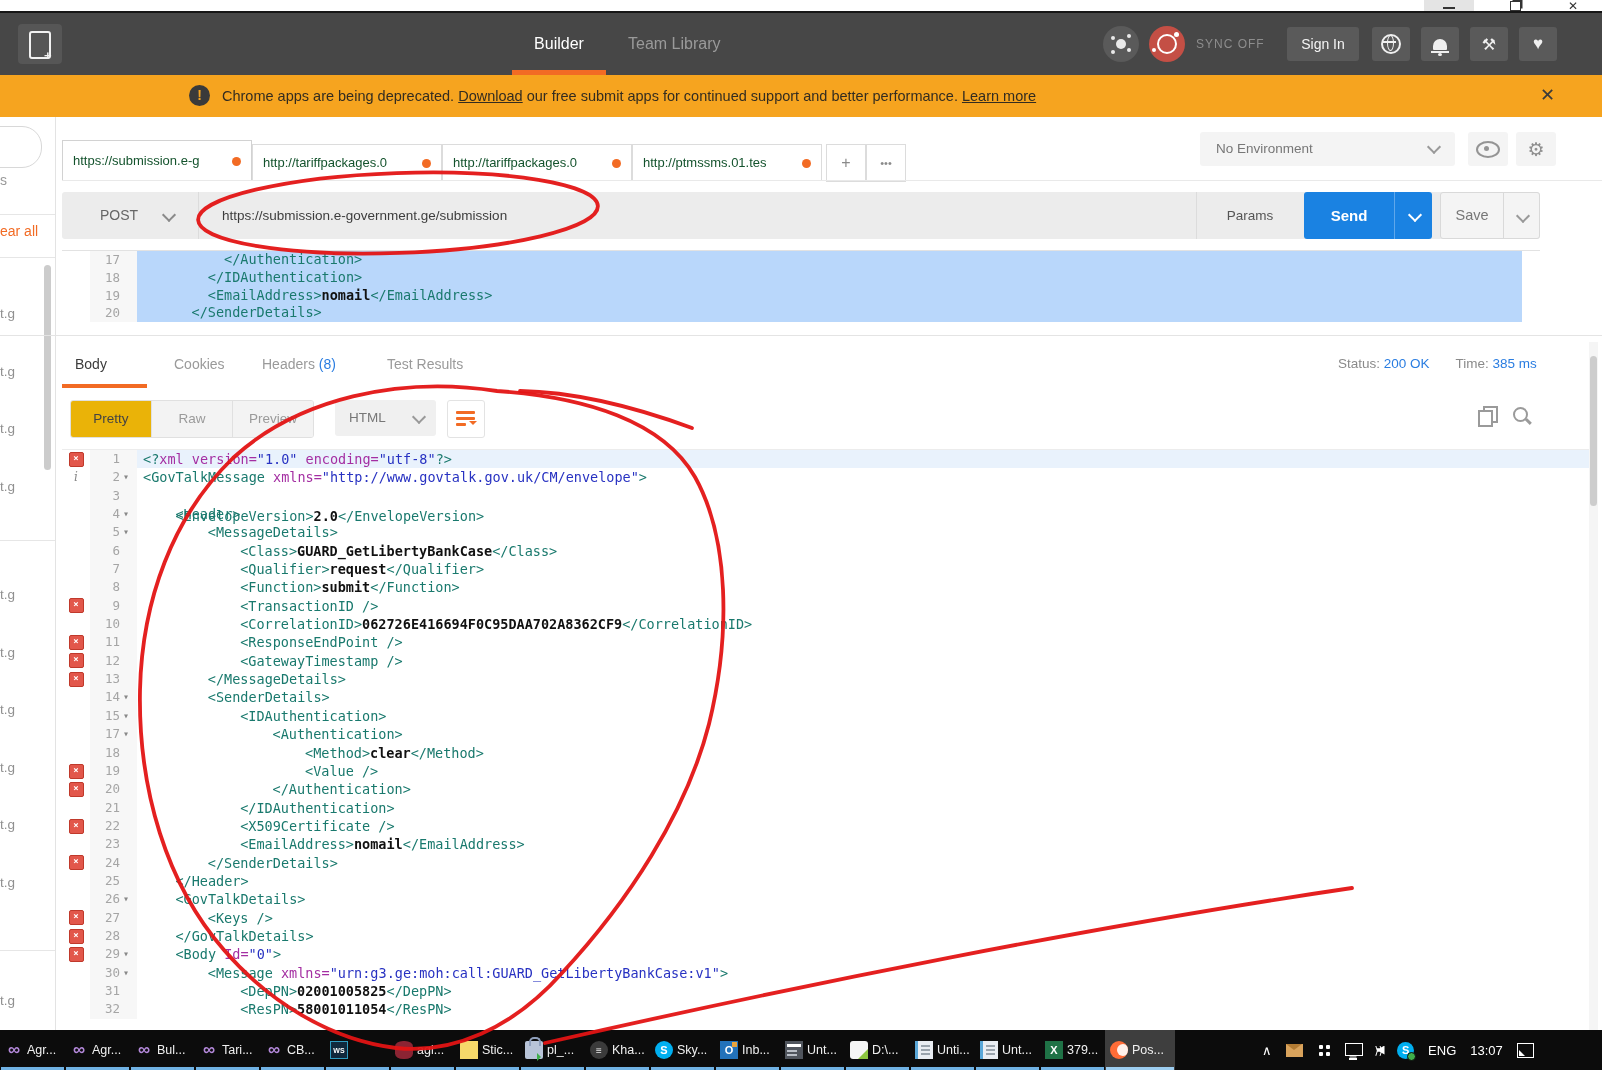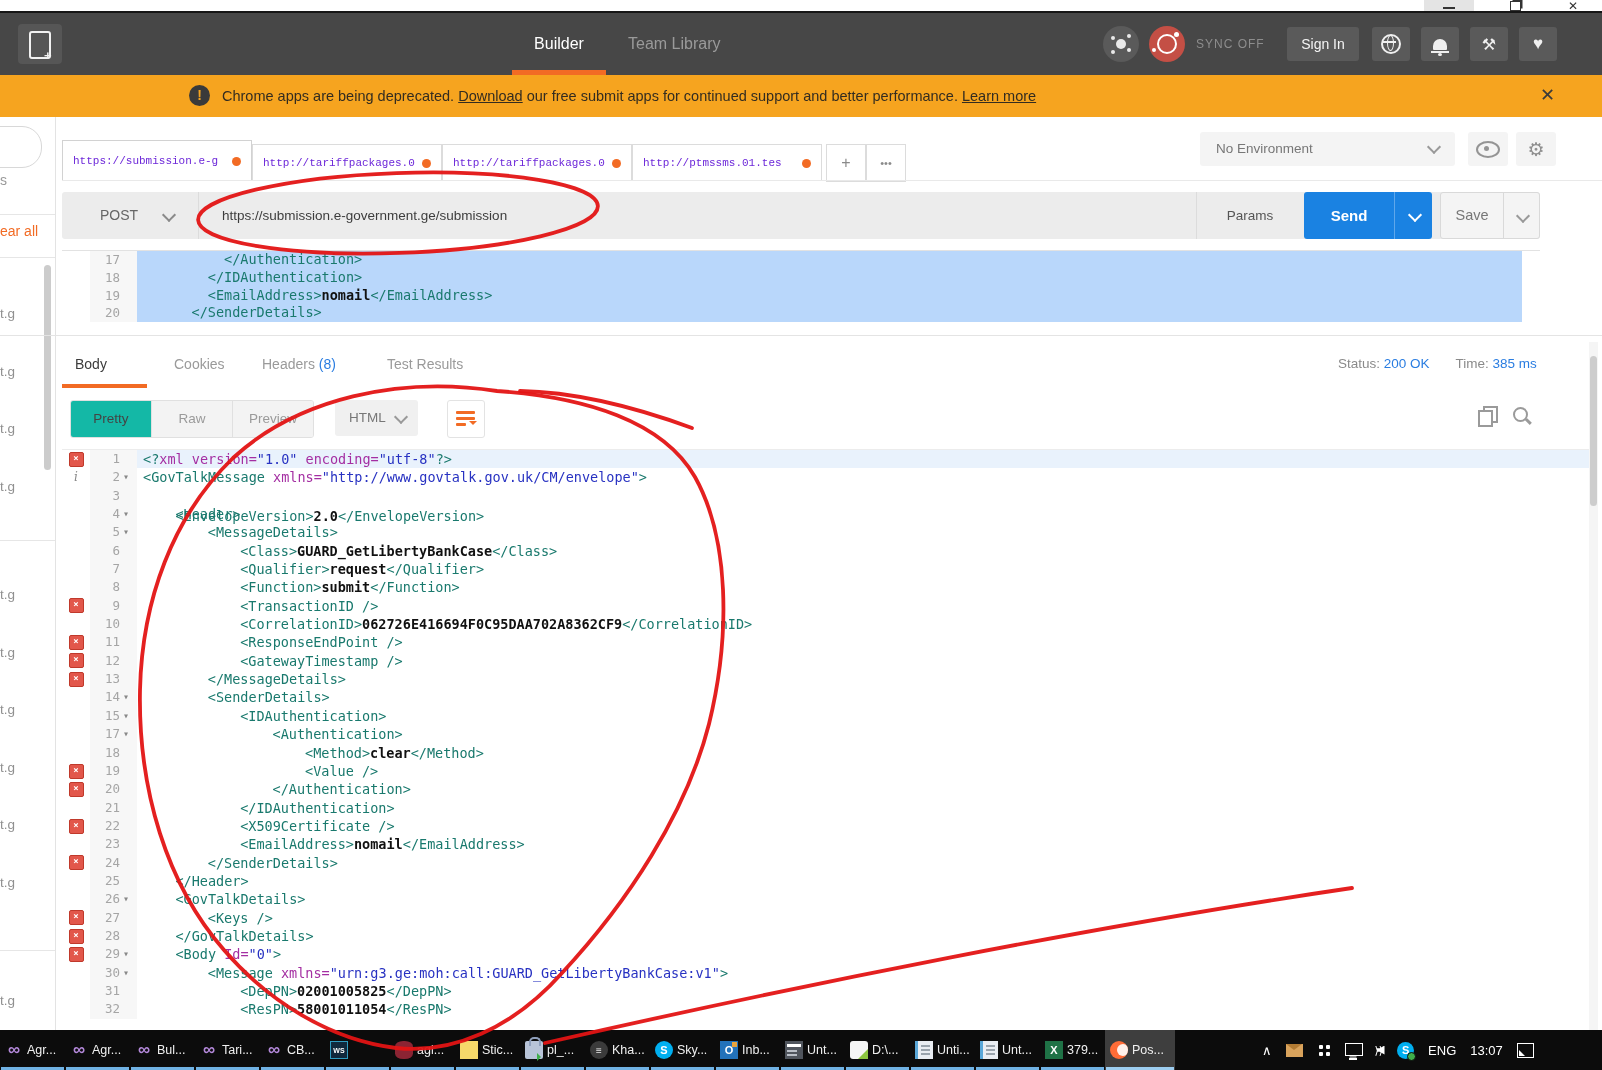--- a/index.html
+++ b/index.html
@@ -56,22 +56,22 @@
   
   #sb-pill{left:-28px;top:9px;width:68px;height:40px;border:1px solid #d8d8d8;border-radius:20px;background:#fff;}
   #sb-tabfrag{left:0;top:55px;color:#999;font-size:14px;}
   .sb-hr{left:0;width:55px;height:1px;background:#e6e6e6;}
   #sb-clear{left:0;top:106px;color:#f26b24;font-size:14px;}
   #sb-thumb{left:44px;top:148px;width:7px;height:205px;background:#ccc;border-radius:4px;}
   .sb-item{left:0;color:#909090;font-size:13.5px;}
   
   .reqtab{top:27px;height:36px;background:#fff;border:1px solid #dcdcdc;border-bottom:none;}
   .reqtab.active{top:23px;height:40px;border-color:#d2d2d2;}
-  .reqtab .lbl{position:absolute;left:10px;right:26px;top:0;bottom:0;line-height:36px;font-size:11px;color:#6d28d9;
-               overflow:hidden;white-space:nowrap;font-family:Liberation Mono, monospace;}
+  .reqtab .lbl{position:absolute;left:10px;right:26px;top:0;bottom:0;line-height:36px;font-size:13px;color:#14532d;
+               overflow:hidden;white-space:nowrap;}
   .reqtab.active .lbl{line-height:40px;}
   .reqtab .dot{position:absolute;right:10px;top:50%;margin-top:-4px;width:9px;height:9px;border-radius:50%;background:#f26b24;}
   #tabstrip-line{left:62px;top:63px;width:1540px;height:1px;background:#e9e9e9;}
   .tsbtn{top:27px;width:38px;height:36px;background:#fff;border:1px solid #dcdcdc;text-align:center;line-height:36px;
          color:#8a8a8a;font-size:16px;}
   #env-select{left:1200px;top:15px;width:255px;height:34px;background:#f4f4f4;border-radius:3px;color:#777;font-size:13.5px;}
   #env-select .v{position:absolute;left:16px;line-height:34px;}
   .chev{position:absolute;width:8px;height:8px;border-right:2px solid #999;border-bottom:2px solid #999;transform:rotate(45deg);}
   #env-select .chev{right:16px;top:10px;}
   .envbtn{top:15px;width:40px;height:34px;background:#f4f4f4;border-radius:3px;display:flex;align-items:center;justify-content:center;}
@@ -116,22 +116,22 @@
   #body-underline{left:62px;top:267px;width:85px;height:4px;background:#f26b24;}
   #rtab-cookies{left:174px;} #rtab-headers{left:262px;} #rtab-tests{left:387px;}
   #rtab-headers .cnt{color:#2a7de1;}
   #resp-meta{left:1338px;top:223px;height:48px;line-height:48px;font-size:13.5px;color:#8a8a8a;}
   #resp-meta b{color:#2a7de1;font-weight:normal;}
   #resp-meta .sp{display:inline-block;width:26px;}
   
   #viewgroup{left:70px;top:283px;height:36px;border:1px solid #e0e0e0;border-radius:3px;display:flex;overflow:hidden;}
   .vseg{width:80px;line-height:36px;text-align:center;font-size:13.5px;color:#9a9a9a;background:#f3f3f3;border-right:1px solid #e0e0e0;}
   .vseg:last-child{border-right:none;}
-  .vseg.active{background:#14b8a6;color:#444;}
-  #fmt-select{left:335px;top:283px;width:83px;height:36px;background:#f0f0f0;border-radius:3px;color:#777;font-size:13.5px;}
+  .vseg.active{background:#eab308;color:#444;}
+  #fmt-select{left:335px;top:283px;width:101px;height:36px;background:#f0f0f0;border-radius:3px;color:#777;font-size:13.5px;}
   #fmt-select .v{position:absolute;left:14px;line-height:36px;}
   #fmt-select .chev{right:12px;top:12px;}
   #wrapbtn{left:447px;top:283px;width:36px;height:36px;border:1px solid #e3e3e3;border-radius:3px;background:#fff;}
   #wrapbtn .b{position:absolute;left:8px;height:3px;background:#f26b24;border-radius:1px;}
   #wrapbtn .b1{top:10px;width:19px;} #wrapbtn .b2{top:16px;width:19px;} #wrapbtn .b3{top:22px;width:10px;}
   #wrapbtn .ar{position:absolute;left:21px;top:20px;width:0;height:0;border:4px solid transparent;border-top-color:#f26b24;}
   .mini-ic{top:287px;width:24px;height:24px;}
   #copy-ic{left:1475px;} #search-ic{left:1510px;}
   .copysq{position:absolute;left:3px;top:6px;width:11px;height:13px;border:2px solid #9a9a9a;background:#fff;}
   .copysq2{position:absolute;left:8px;top:2px;width:11px;height:13px;border:2px solid #9a9a9a;}

